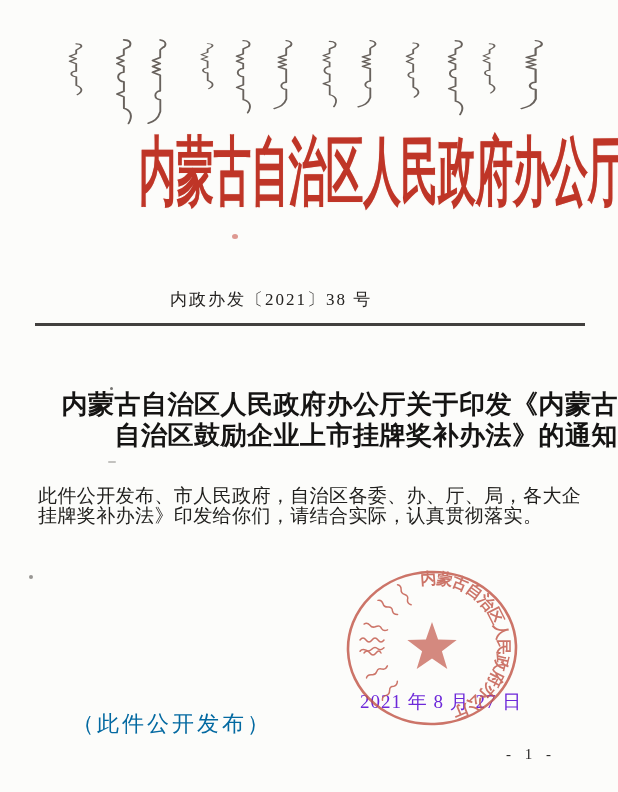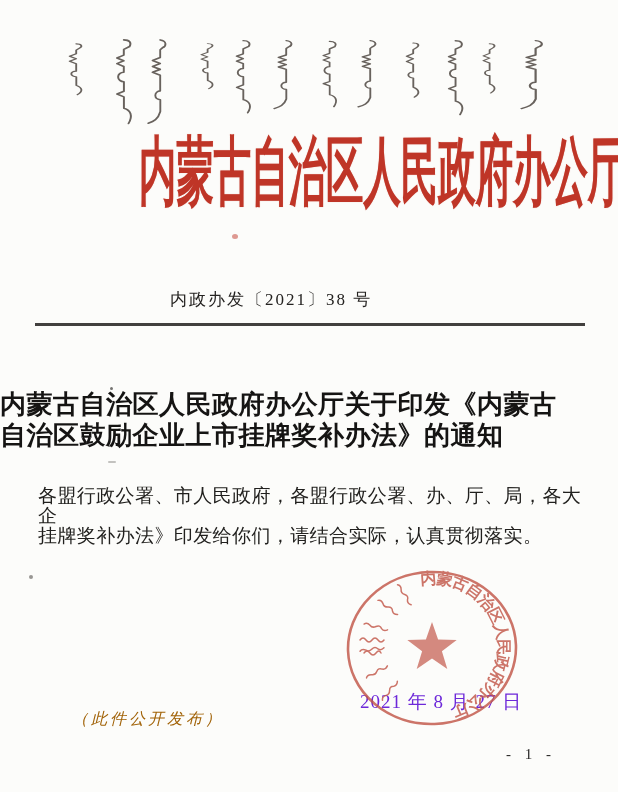--- a/index.html
+++ b/index.html
@@ -21,37 +21,37 @@
   .red-title{
     position:absolute;top:122px;left:0;width:618px;text-align:center;
     font-size:68px;font-weight:bold;color:var(--header-red);
     transform:scale(0.55,1.1);transform-origin:50% 0;
     white-space:nowrap;letter-spacing:0;text-shadow:0 0 1px rgba(191,53,39,.55);
   }
   .doc-number{position:absolute;top:288px;left:0;width:542px;text-align:center;
     font-size:17px;letter-spacing:2px;color:#242220;}
   .rule{position:absolute;top:323px;left:35px;width:550px;height:3px;
     background:var(--rule-color);opacity:.9;}
-  .notice-title{position:absolute;top:389px;left:0;width:618px;text-align:left;
+  .notice-title{position:absolute;top:389px;left:0;width:618px;text-align:right;
     font-family:"Liberation Sans",sans-serif;font-weight:bold;font-size:26px;
     line-height:31px;letter-spacing:.5px;color:#151413;}
   .body-text{position:absolute;top:486px;left:38px;width:546px;
     font-size:19px;line-height:20px;letter-spacing:.4px;color:#21201e;}
   .body-text .indent{text-indent:38px;}
   .date-line{position:absolute;top:689px;left:360px;font-size:19px;
     letter-spacing:1px;color:#6d28d9;}
   .seal{position:absolute;left:330px;top:546px;width:204px;height:204px;opacity:.82;}
   .seal .ring{fill:none;stroke:var(--seal-red);stroke-width:2.6;}
   .seal .star{fill:var(--seal-red);fill-opacity:.85;}
   .seal .arc-text{fill:var(--seal-red);font-size:16px;font-family:"Liberation Serif",serif;
     font-weight:bold;letter-spacing:1px;}
   .seal .mg{fill:none;stroke:var(--seal-red);stroke-width:1.5;
     stroke-linecap:round;stroke-linejoin:round;}
-  .public-note{position:absolute;top:709px;left:72px;font-size:16px;
-    letter-spacing:3px;color:#a16207;font-style:italic;}
+  .public-note{position:absolute;top:709px;left:72px;font-size:22px;
+    letter-spacing:3px;color:#0369a1;}
   .page-number{position:absolute;top:746px;left:506px;font-size:15px;
     letter-spacing:5px;color:#2a2927;}
   .speck{position:absolute;border-radius:50%;}
   .speck.red{left:232px;top:234px;width:6px;height:5px;background:var(--header-red);opacity:.5;}
   .speck.d1{left:110px;top:387px;width:3px;height:3px;background:#3c3a38;opacity:.7;}
   .speck.d2{left:108px;top:461px;width:8px;height:2px;background:#8a8884;opacity:.5;border-radius:2px;}
   .speck.d3{left:29px;top:575px;width:4px;height:4px;background:#55524e;opacity:.6;}
 </style>
 </head>
 <body>
@@ -88,21 +88,21 @@
 
   <div class="notice-title">
     <div>内蒙古自治区人民政府办公厅关于印发《内蒙古</div>
     <div>自治区鼓励企业上市挂牌奖补办法》的通知</div>
   </div>
 
   <div class="speck d1"></div>
   <div class="speck d2"></div>
 
   <div class="body-text">
-    <div>各盟行政公署、市人民政府，各盟行政公署、办、厅、局，各大企</div>
+    <div>此件公开发布、市人民政府，自治区各委、办、厅、局，各大企</div>
     <div>挂牌奖补办法》印发给你们，请结合实际，认真贯彻落实。</div>
   </div>
 
   <div class="speck d3"></div>
 
   <div class="date-line">2021 年 8 月 27 日</div>
 
   <svg class="seal" viewBox="-102 -102 204 204" aria-hidden="true">
     <defs>
       <path id="sealArc" d="M -11.1 -63 A 64 64 0 1 1 11.1 63" fill="none"></path>

